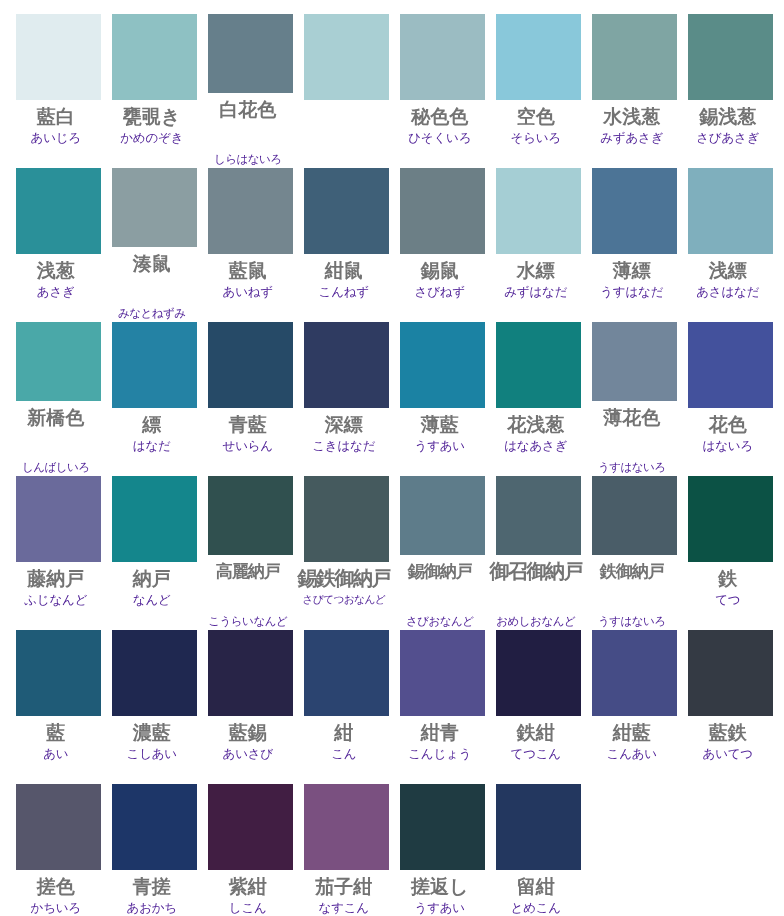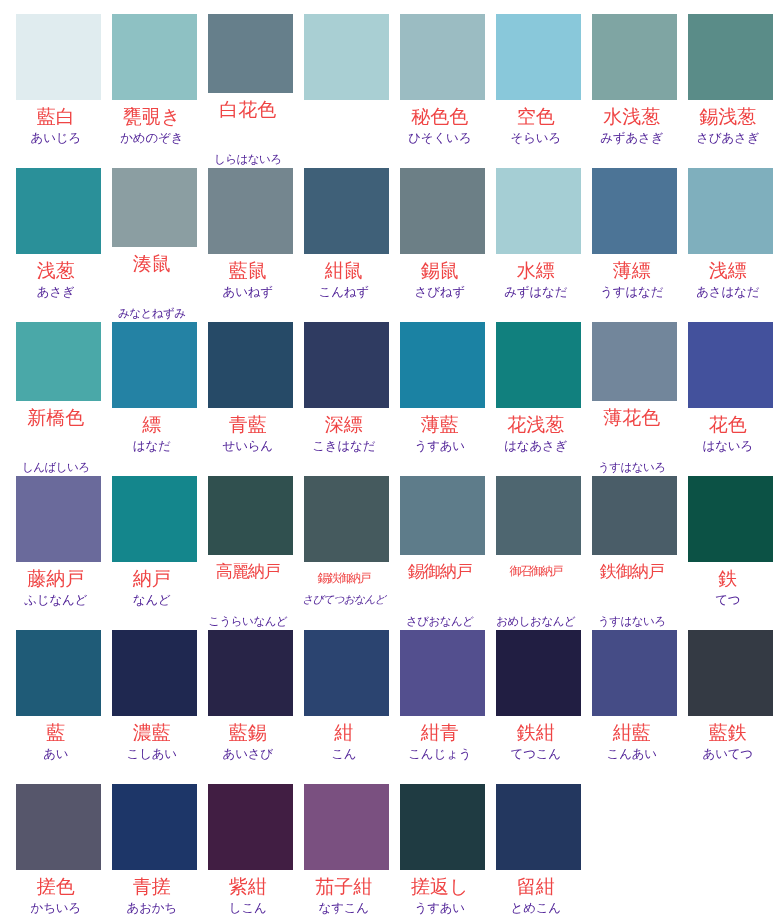--- a/index.html
+++ b/index.html
@@ -37,38 +37,38 @@
   .cell-labels {
     width: 96px;
     margin-left: -5.5px;
     text-align: center;
     padding-top: 4px;
   }
   .kanji {
     display: block;
     font-size: 19px;
     line-height: 24px;
-    color: #ef4444;
+    color: #737373;
     white-space: nowrap;
     letter-spacing: 0px;
-    font-weight: 400;
+    font-weight: 700;
   }
   .kana {
     display: block;
     font-size: 12.5px;
     line-height: 17px;
     color: #4c1d95;
     white-space: nowrap;
     letter-spacing: -0.2px;
     margin-top: 1px;
   }
   .kanji.k4 { font-size: 17px; letter-spacing: -1px; }
-  .kanji.k5 { font-size: 12px; letter-spacing: -1.5px; }
+  .kanji.k5 { font-size: 20px; letter-spacing: -1.5px; }
   .kana.long  { font-size: 11.5px; letter-spacing: -0.5px; margin-top: 30px; }
-  .kana.xlong { font-size: 10.8px; letter-spacing: -0.7px; font-style: italic; }
+  .kana.xlong { font-size: 10.8px; letter-spacing: -0.7px; }
 </style>
 </head>
 <body>
 
 <div id="palette-grid">
     <div class="color-cell">
       <div class="swatch" style="background-color: rgb(224, 236, 239);"></div>
       <div class="cell-labels">
         <span class="kanji">藍白</span>
         <span class="kana">あいじろ</span>

